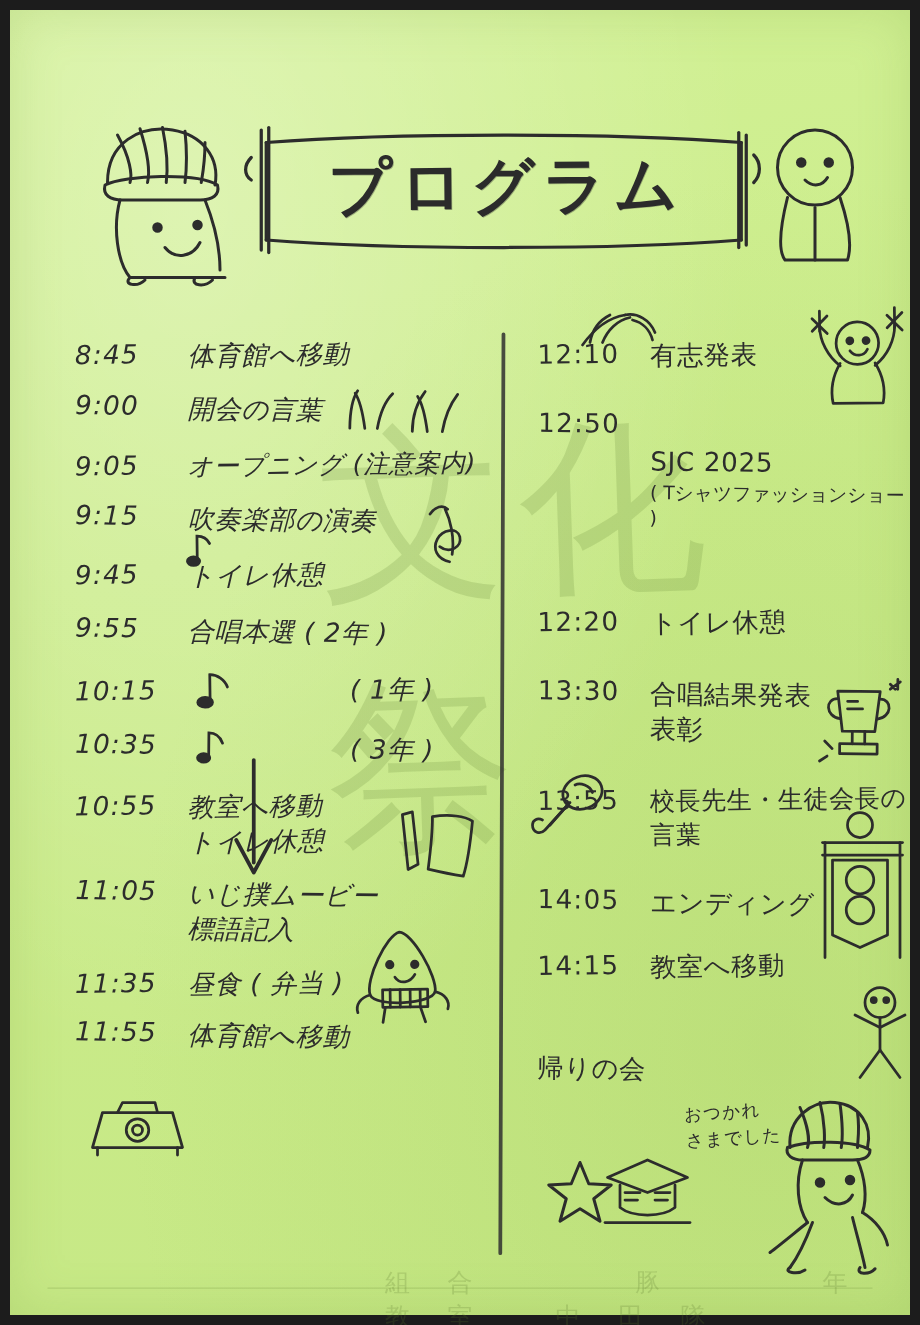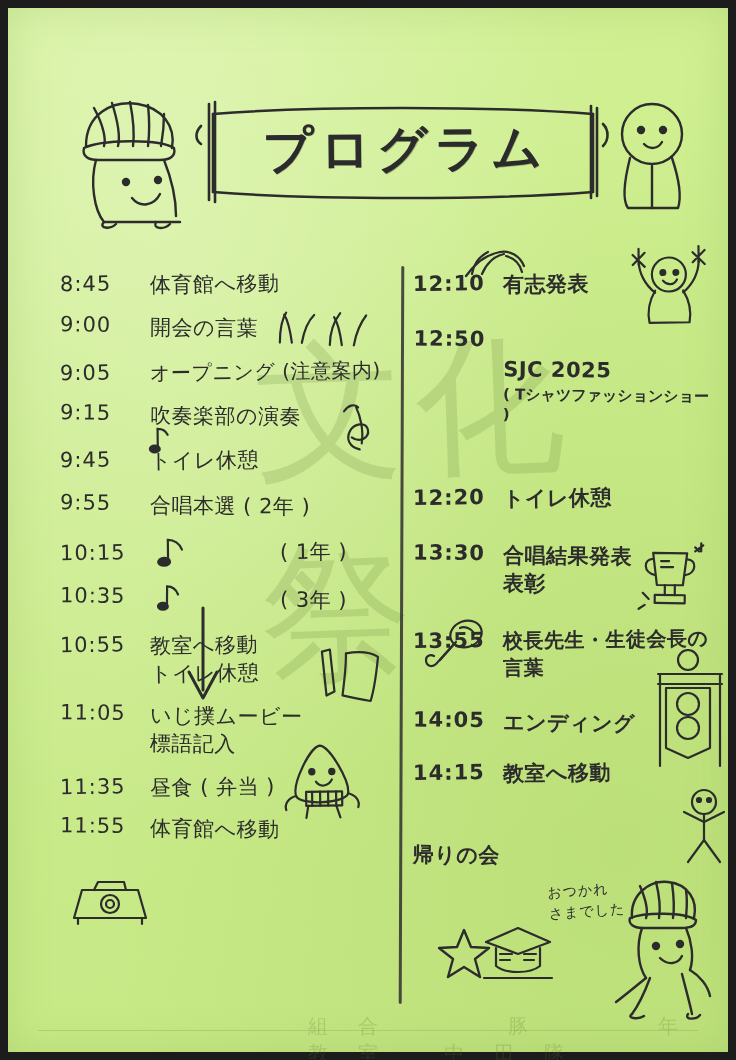--- a/index.html
+++ b/index.html
@@ -102,22 +102,22 @@
     background: #2f2f2f;
     border-radius: 2px;
     opacity: 0.85;
     transform: rotate(0.2deg);
   }
 
   .col {
     position: absolute;
     top: 262px;
   }
-  .col-left { left: 52px; width: 330px; }
-  .col-right { left: 405px; width: 300px; font-weight: bold; }
+  .col-left { left: 52px; width: 330px; font-style: italic; }
+  .col-right { left: 422px; width: 300px; }
 
   .row {
     position: relative;
     display: flex;
     align-items: flex-start;
     margin-bottom: 6px;
   }
   .time {
     flex: 0 0 90px;
     font-size: 21px;

